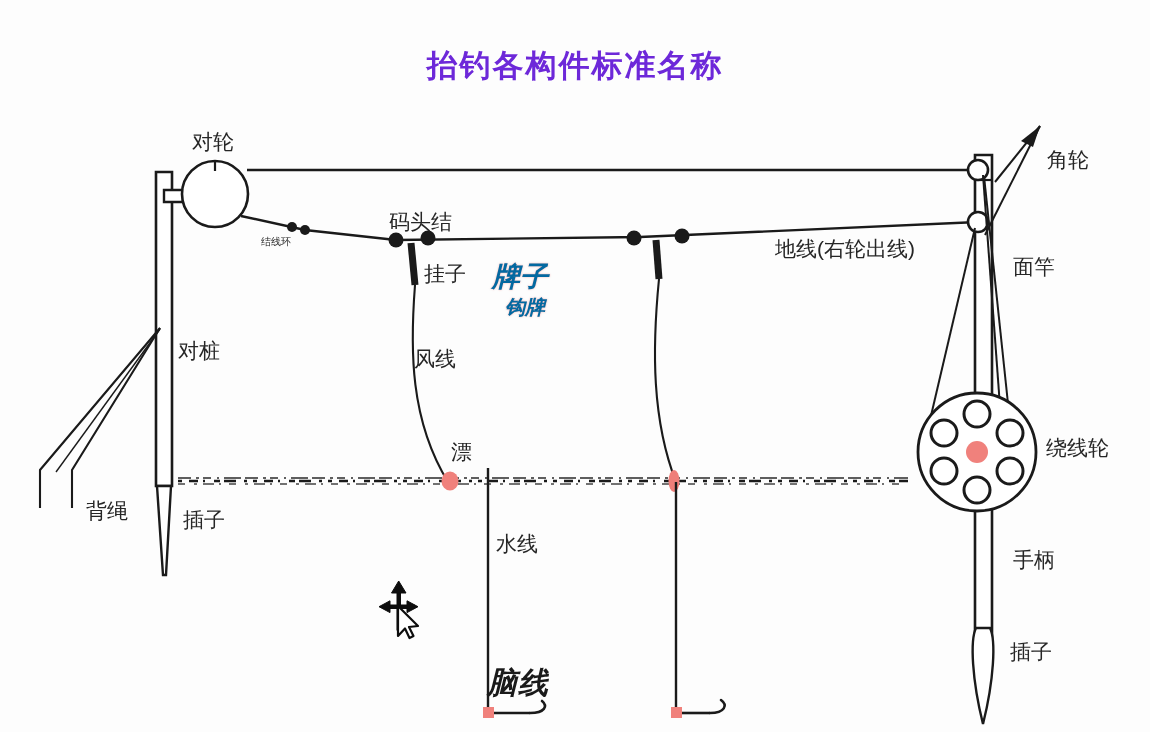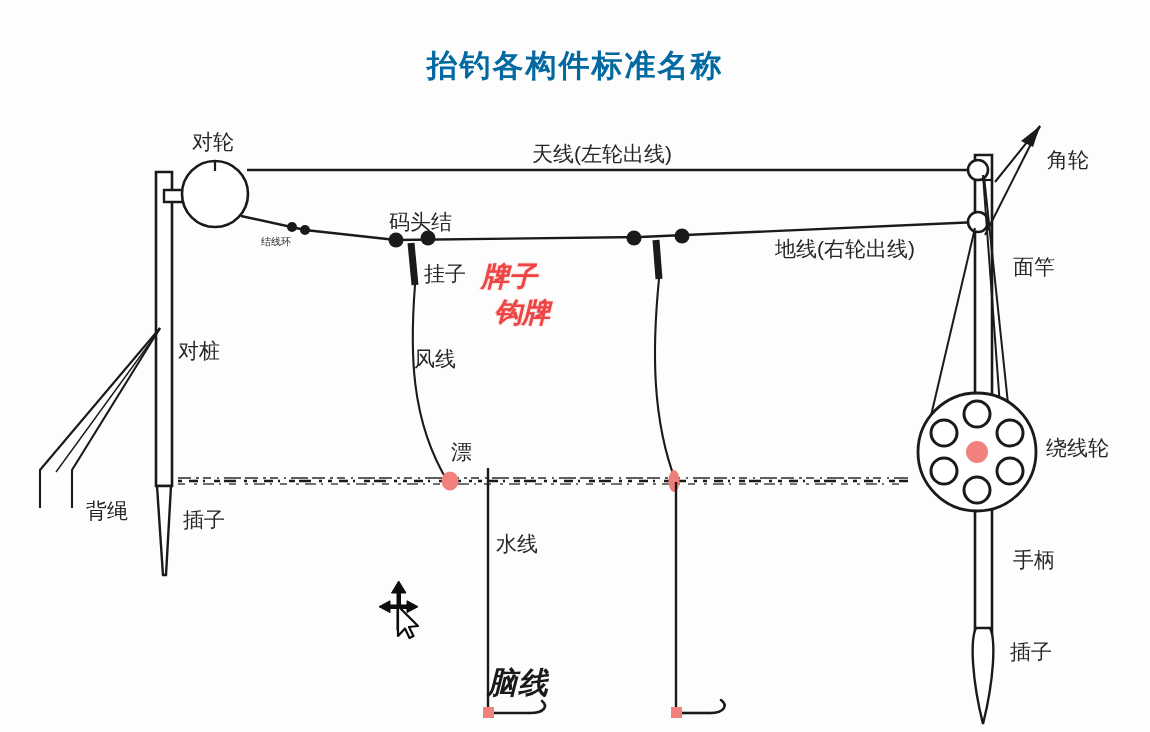--- a/index.html
+++ b/index.html
@@ -25,40 +25,41 @@
     display: block;
   }
   .title {
     position: absolute;
     left: 0;
     top: 45px;
     width: 1150px;
     text-align: center;
     font-size: 31px;
     font-weight: bold;
-    color: #0369a1;
+    color: #6d28d9;
     letter-spacing: 2px;
     font-family: "Liberation Sans", "DejaVu Sans", sans-serif;
   }
   .lbl {
     position: absolute;
     color: #262626;
     font-size: 21px;
     white-space: nowrap;
     font-family: "Liberation Sans", "DejaVu Sans", sans-serif;
   }
   .lbl.small {
     font-size: 10px;
   }
   .lbl.red {
-    color: #ef4444;
+    color: #0369a1;
     font-family: "Liberation Serif", "DejaVu Serif", serif;
     font-style: italic;
     font-weight: bold;
     text-shadow: 0 0 2px rgba(232,97,92,0.55);
+    margin-left: 11px;
   }
   .lbl.hand {
     color: #1a1a1a;
     font-family: "Liberation Serif", "DejaVu Serif", serif;
     font-style: italic;
     font-weight: bold;
     font-size: 30px;
     letter-spacing: 1px;
   }
   #cursor {
@@ -182,21 +183,20 @@
       <circle cx="944" cy="471" r="13" fill="#ffffff" stroke="#1a1a1a" stroke-width="3"></circle>
       <circle cx="944" cy="433" r="13" fill="#ffffff" stroke="#1a1a1a" stroke-width="3"></circle>
     </g>
 
   </svg>
 
   <div class="lbl" style="left:192px; top:128px;">对轮</div>
 
   <div class="lbl small" style="left:261px; top:235px;">结线环</div>
 
-  <div class="lbl" style="left:532px; top:140px;">天线(左轮出线)</div>
 
   <div class="lbl" style="left:389px; top:208px;">码头结</div>
 
   <div class="lbl" style="left:424px; top:260px;">挂子</div>
 
   <div class="lbl" style="left:775px; top:235px;">地线(右轮出线)</div>
 
   <div class="lbl" style="left:1047px; top:110px;margin-top:36px;">角轮</div>
 
   <div class="lbl" style="left:1013px; top:253px;">面竿</div>
@@ -213,21 +213,21 @@
 
   <div class="lbl" style="left:496px; top:523px;margin-top:7px;">水线</div>
 
   <div class="lbl" style="left:1046px; top:434px;">绕线轮</div>
 
   <div class="lbl" style="left:1013px; top:546px;">手柄</div>
 
   <div class="lbl" style="left:1010px; top:638px;">插子</div>
 
   <div class="lbl red" style="left:481px; top:258px; font-size:28px;">牌子</div>
-  <div class="lbl red" style="left:494px; top:294px; font-size:28px;">钩牌</div>
+  <div class="lbl red" style="left:494px; top:294px; font-size:20px;">钩牌</div>
 
   <div class="lbl hand" style="left:487px; top:663px;">脑线</div>
 
   <svg id="cursor" viewBox="0 0 46 62">
     <g fill="#0d0d0d" stroke="#0d0d0d" stroke-width="1">
 
       <rect x="19" y="12" width="3.5" height="40"></rect>
 
       <rect x="6" y="27" width="30" height="3.5"></rect>
 

